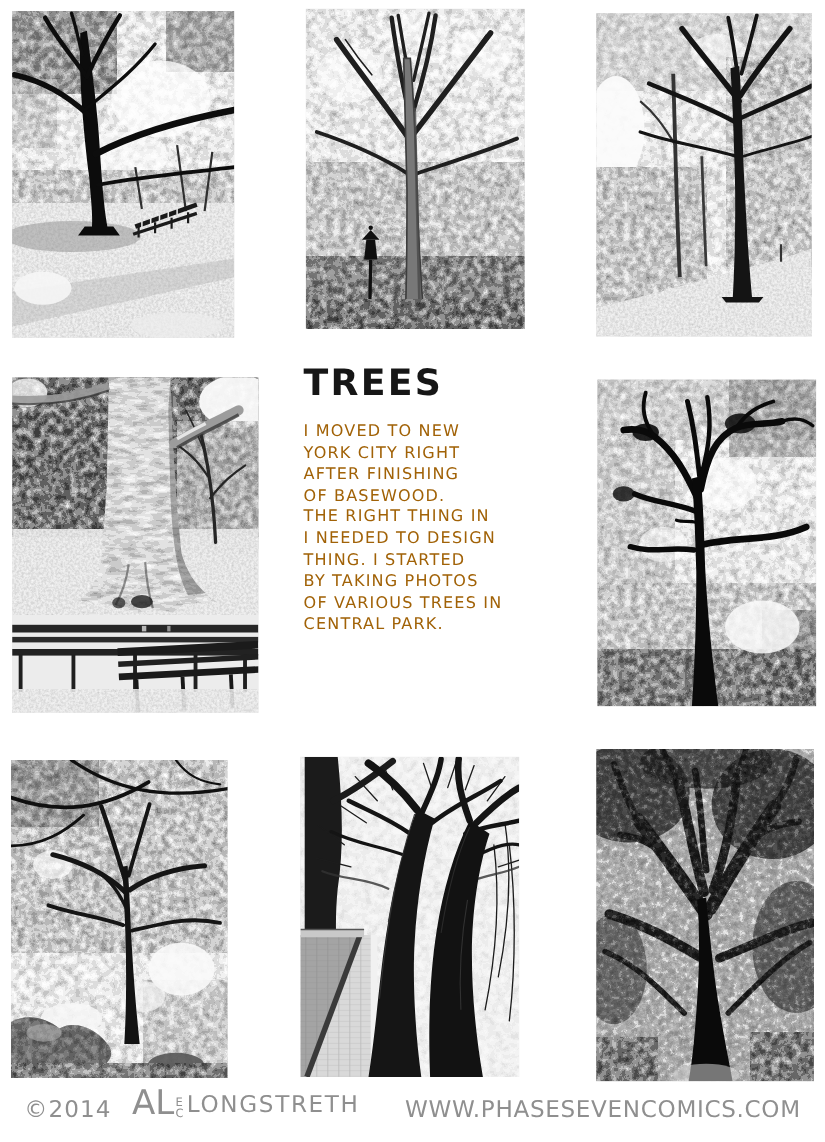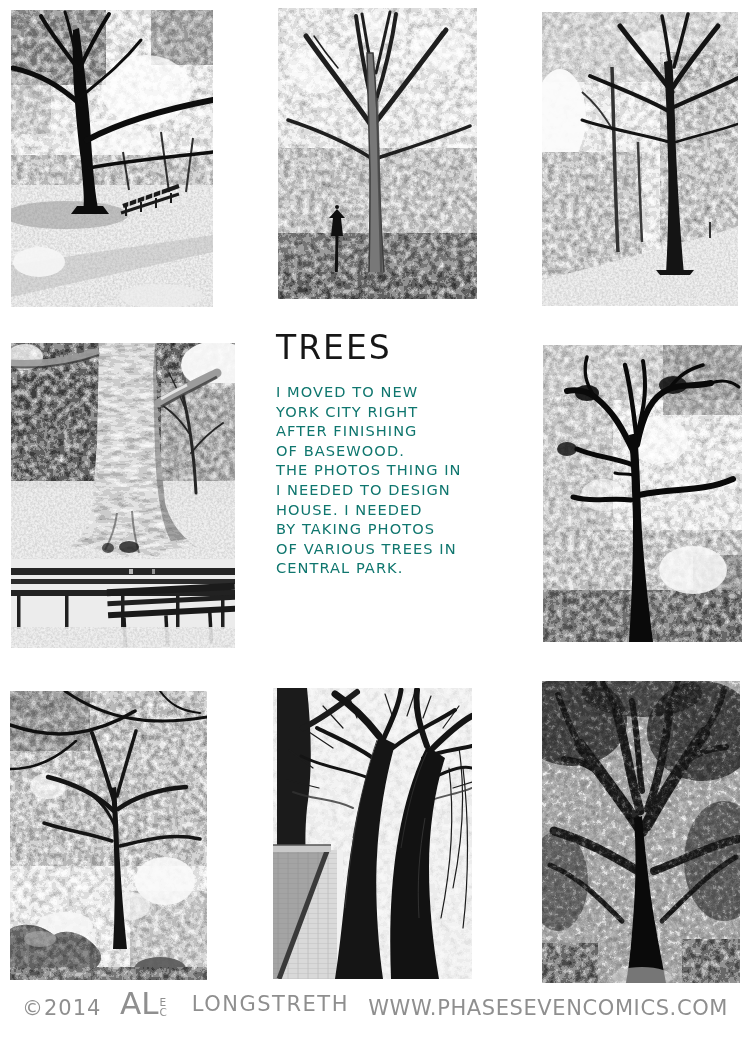--- a/index.html
+++ b/index.html
@@ -1,30 +1,30 @@
 <!DOCTYPE html>
 <html><head>
 <meta charset="utf-8">
 <style>
   html,body{margin:0;padding:0;background:#ffffff;}
   .page{position:relative;width:750px;height:1038px;background:#ffffff;overflow:hidden;
         font-family:"DejaVu Sans",sans-serif;}
   figure.photo{position:absolute;margin:0;overflow:hidden;background:#e8e8e8;}
   figure.photo svg{display:block;width:100%;height:100%;}
   .textblock{position:absolute;left:276px;top:330px;width:218px;}
-  .title{font-weight:normal;font-size:33px;letter-spacing:2px;color:#161616;line-height:36px;}
+  .title{font-weight:bold;font-size:33px;letter-spacing:2px;color:#161616;line-height:36px;}
   .body-copy{margin-top:16px;}
-  .body-line{font-size:14.6px;line-height:19.6px;letter-spacing:1.05px;color:#0f766e;white-space:nowrap;}
+  .body-line{font-size:14.6px;line-height:19.6px;letter-spacing:1.05px;color:#a16207;white-space:nowrap;}
   .footer{position:absolute;left:0;top:988px;width:750px;height:40px;color:#8f8f8f;}
   .footer .copyright{position:absolute;left:22px;top:8px;font-size:21px;letter-spacing:1px;}
   .signature{position:absolute;left:120px;top:0px;display:flex;align-items:flex-end;}
   .sig-al{font-size:31px;letter-spacing:0px;line-height:30px;}
   .sig-stack{display:flex;flex-direction:column;font-size:10.5px;line-height:9.5px;
              letter-spacing:0;margin:0 3px 1px 1px;}
-  .surname{font-size:21px;letter-spacing:1.5px;line-height:27px;margin-left:22px;}
+  .surname{font-size:21px;letter-spacing:1.5px;line-height:27px;}
   .footer .website{position:absolute;right:22px;top:8px;font-size:21px;letter-spacing:0.6px;}
 </style>
 </head>
 <body>
 
 <svg width="0" height="0" style="position:absolute" aria-hidden="true">
   <defs>
     <filter id="fLight" x="0%" y="0%" width="100%" height="100%">
       <feTurbulence type="fractalNoise" baseFrequency="0.14" numOctaves="4" seed="7"></feTurbulence>
       <feComponentTransfer>
@@ -228,23 +228,23 @@
     </svg>
   </figure>
 
   <div class="textblock">
     <div class="title">TREES</div>
     <div class="body-copy">
       <div class="body-line">I MOVED TO NEW</div>
       <div class="body-line">YORK CITY RIGHT</div>
       <div class="body-line">AFTER FINISHING</div>
       <div class="body-line">OF BASEWOOD.</div>
-      <div class="body-line">THE PHOTOS THING IN</div>
+      <div class="body-line">THE RIGHT THING IN</div>
       <div class="body-line">I NEEDED TO DESIGN</div>
-      <div class="body-line">HOUSE. I NEEDED</div>
+      <div class="body-line">THING. I STARTED</div>
       <div class="body-line">BY TAKING PHOTOS</div>
       <div class="body-line">OF VARIOUS TREES IN</div>
       <div class="body-line">CENTRAL PARK.</div>
     </div>
   </div>
 
   <figure class="photo" style="left:543px;top:345px;width:199px;height:297px">
     <svg viewBox="0 0 199 297">
       <rect width="199" height="297" fill="#e6e6e6"></rect>
       <rect width="199" height="297" filter="url(#fLight)"></rect>

